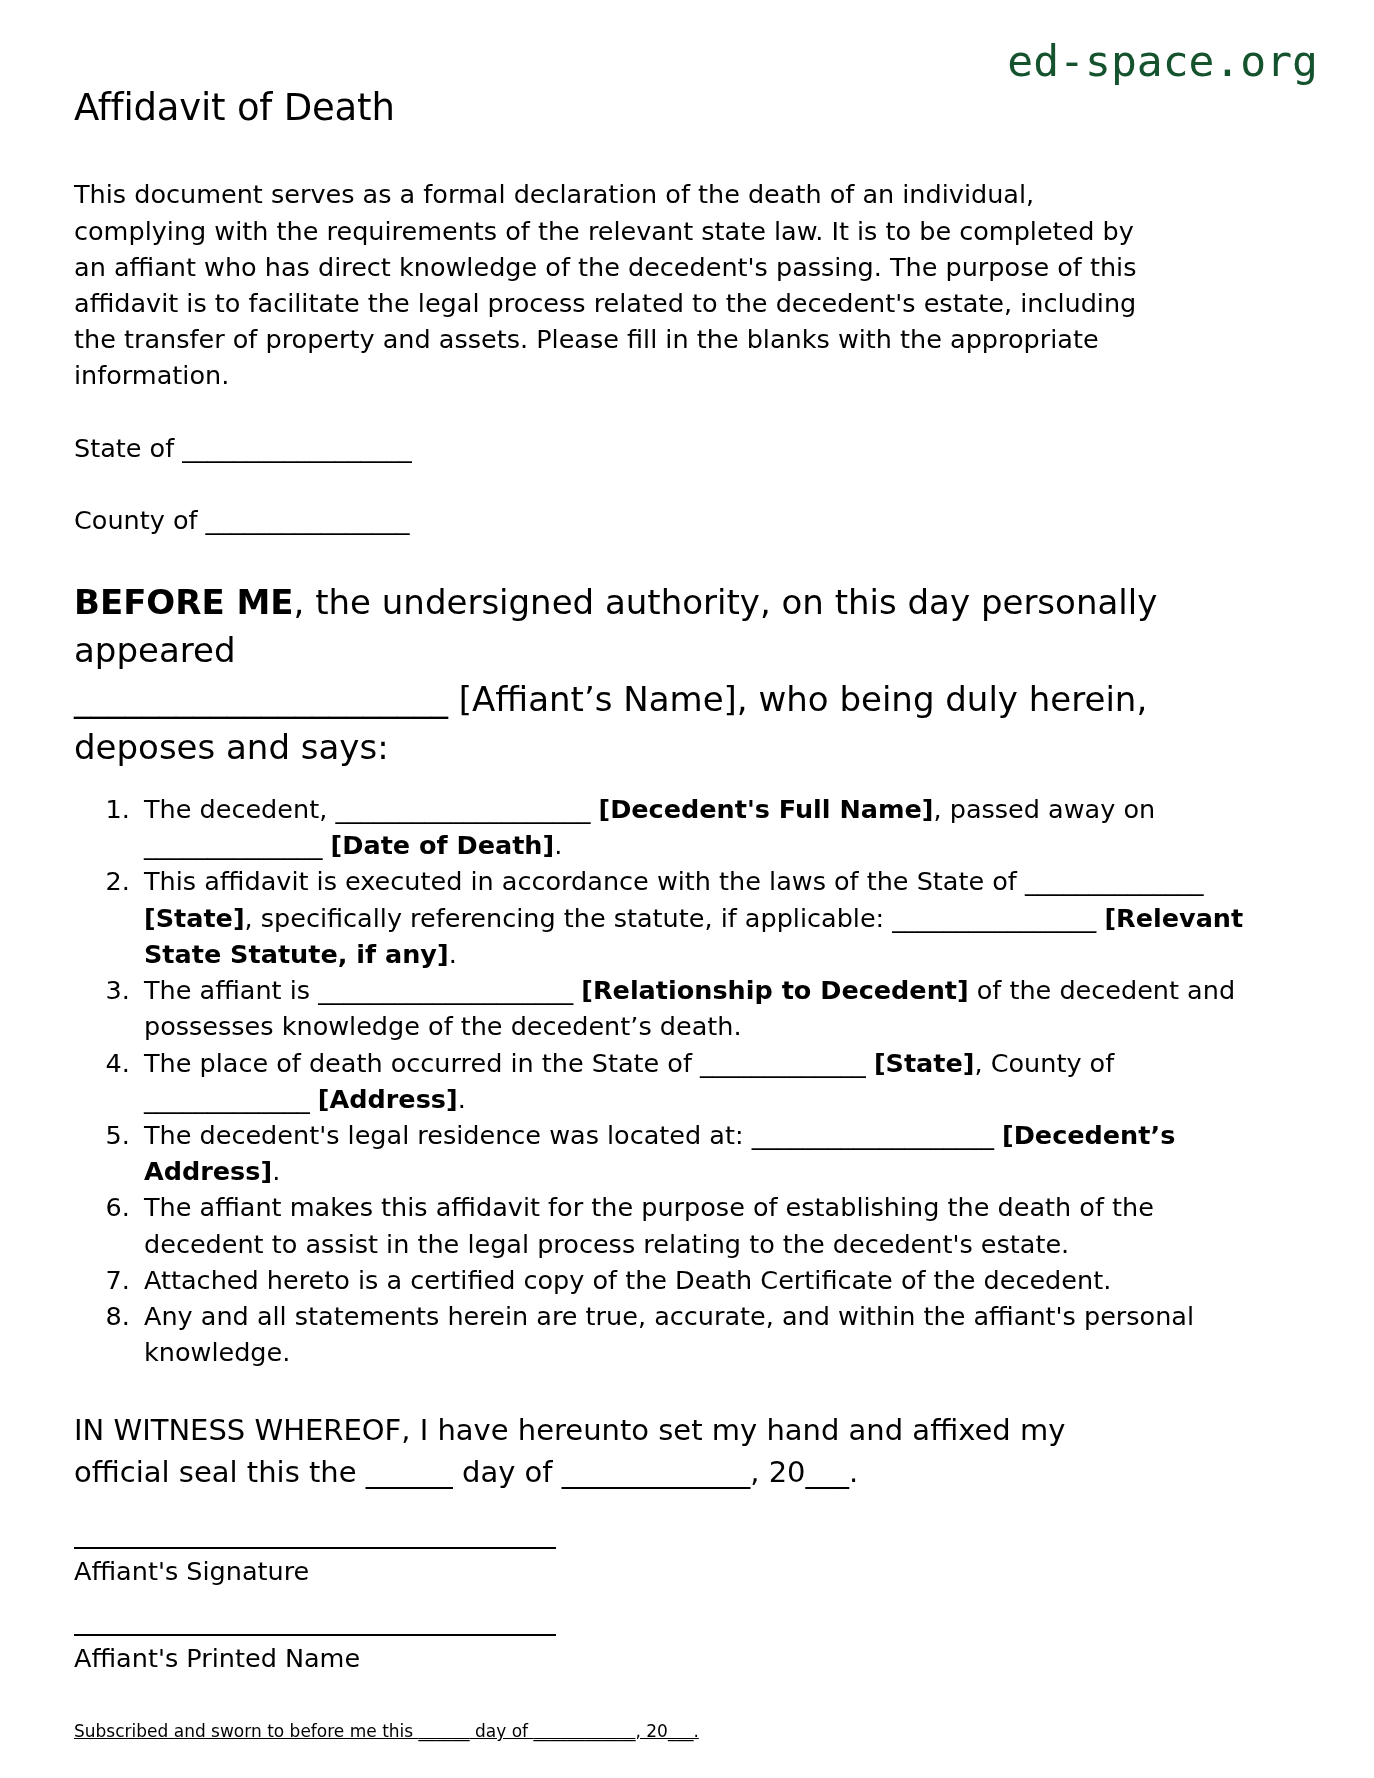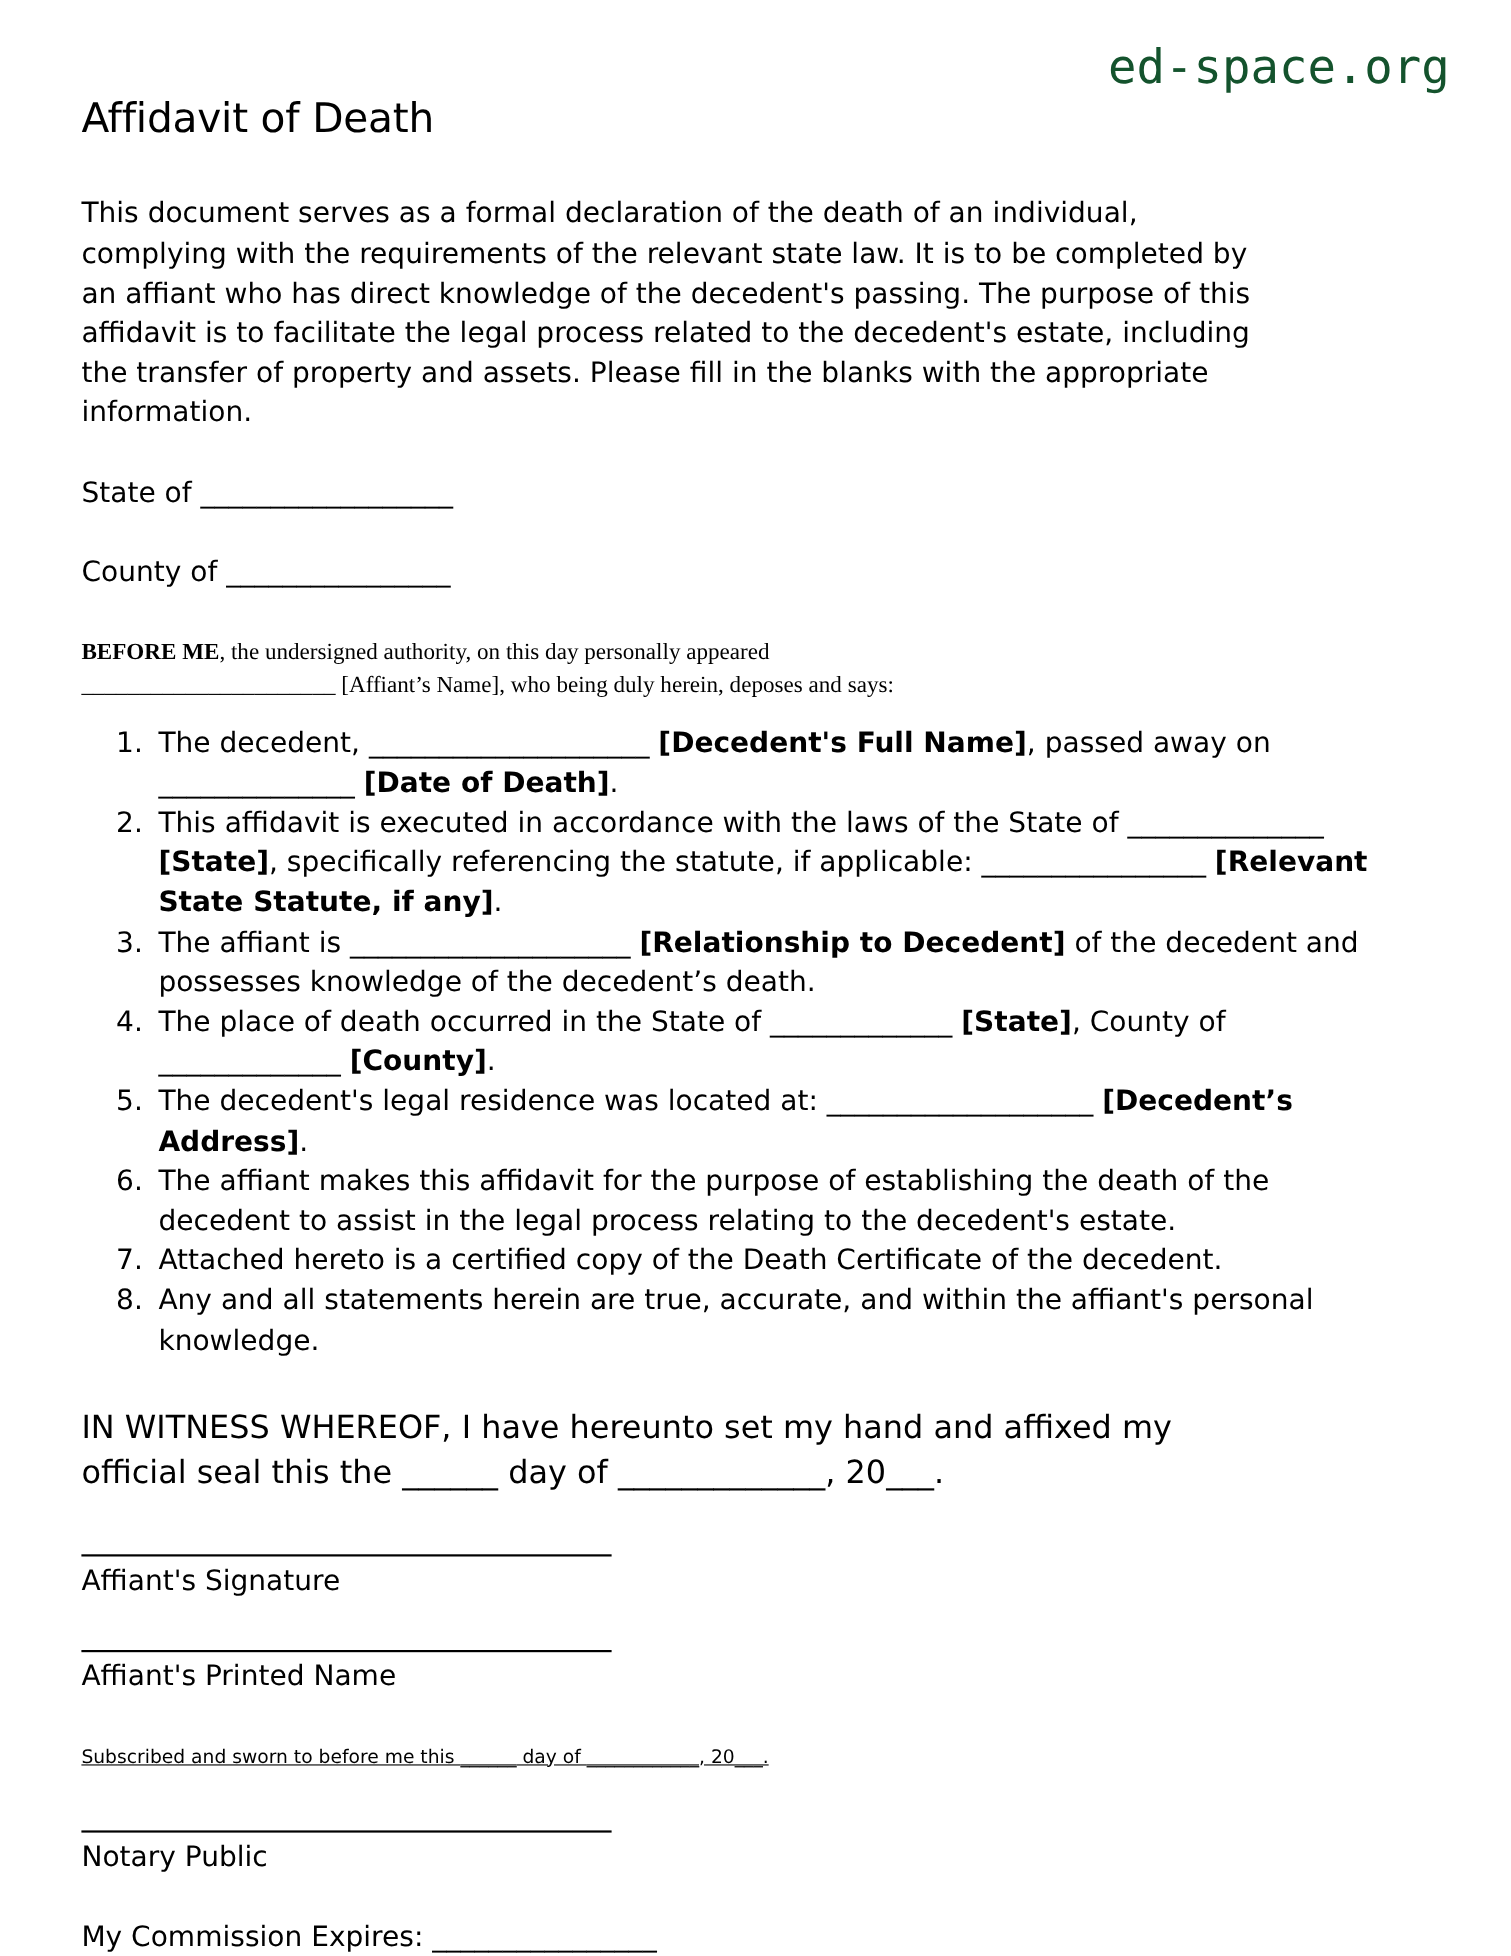--- a/index.html
+++ b/index.html
@@ -49,25 +49,24 @@
     margin: 46px 0 0 0;
     max-width: 1085px;
     text-align: left;
   }
   p.line {
     font-size: 25.5px;
     line-height: 1.42;
     margin: 36px 0 0 0;
   }
   p.before-me {
-    font-size: 21px;
+    font-size: 34px;
     line-height: 1.42;
     margin: 40px 0 0 0;
     max-width: 1090px;
-    font-family: Liberation Serif, serif;
   }
   ol.items {
     font-size: 25.5px;
     line-height: 1.42;
     margin: 20px 0 0 0;
     padding-left: 64px;
     max-width: 1110px;
   }
   ol.items > li {
     margin: 0 0 0 0;
@@ -129,21 +128,21 @@
 
     <p class="before-me"><b>BEFORE ME</b><span>, the undersigned authority, on this day personally appeared</span><br><span class="blank">______________________</span><span> [Affiant’s Name], who being duly herein, deposes and says:</span></p>
 
     <ol class="items">
       <li><span>The decedent, </span><span class="blank">____________________</span> <b>[Decedent's Full Name]</b><span>, passed away on </span><span class="blank">______________</span> <b>[Date of Death]</b><span>.</span></li>
 
       <li><span>This affidavit is executed in accordance with the laws of the State of </span><span class="blank">______________</span> <b>[State]</b><span>, specifically referencing the statute, if applicable: </span><span class="blank">________________</span> <b>[Relevant State Statute, if any]</b><span>.</span></li>
 
       <li><span>The affiant is </span><span class="blank">____________________</span> <b>[Relationship to Decedent]</b><span> of the decedent and possesses knowledge of the decedent’s death.</span></li>
 
-      <li><span>The place of death occurred in the State of </span><span class="blank">_____________</span> <b>[State]</b><span>, County of </span><span class="blank">_____________</span> <b>[County]</b><span>.</span></li>
+      <li><span>The place of death occurred in the State of </span><span class="blank">_____________</span> <b>[State]</b><span>, County of </span><span class="blank">_____________</span> <b>[Address]</b><span>.</span></li>
 
       <li><span>The decedent's legal residence was located at: </span><span class="blank">___________________</span> <b>[Decedent’s Address]</b><span>.</span></li>
 
       <li><span>The affiant makes this affidavit for the purpose of establishing the death of the decedent to assist in the legal process relating to the decedent's estate.</span></li>
 
       <li><span>Attached hereto is a certified copy of the Death Certificate of the decedent.</span></li>
 
       <li><span>Any and all statements herein are true, accurate, and within the affiant's personal knowledge.</span></li>
     </ol>
 

